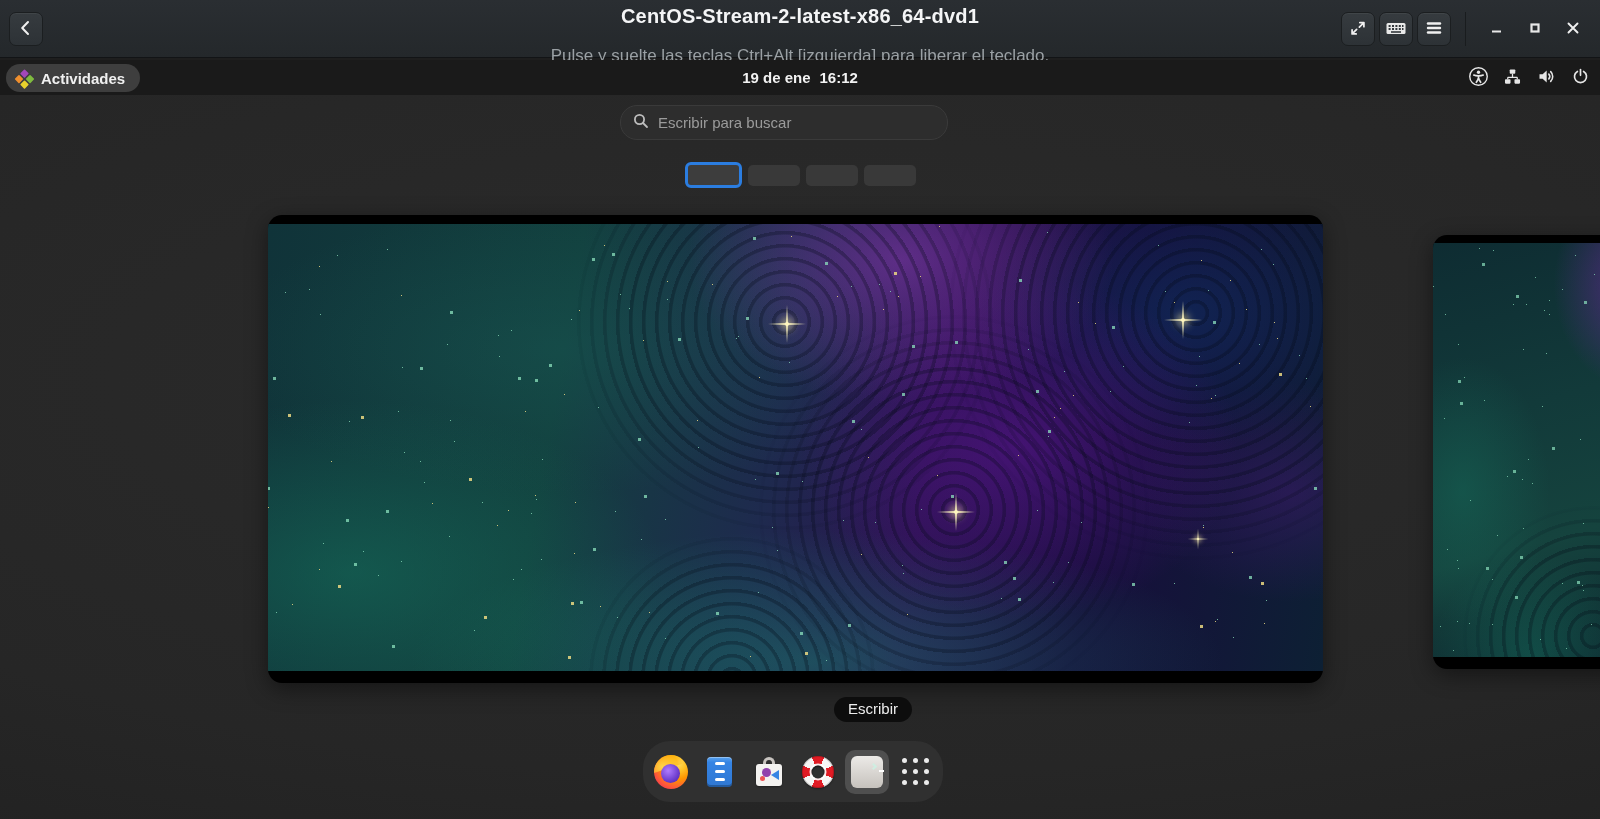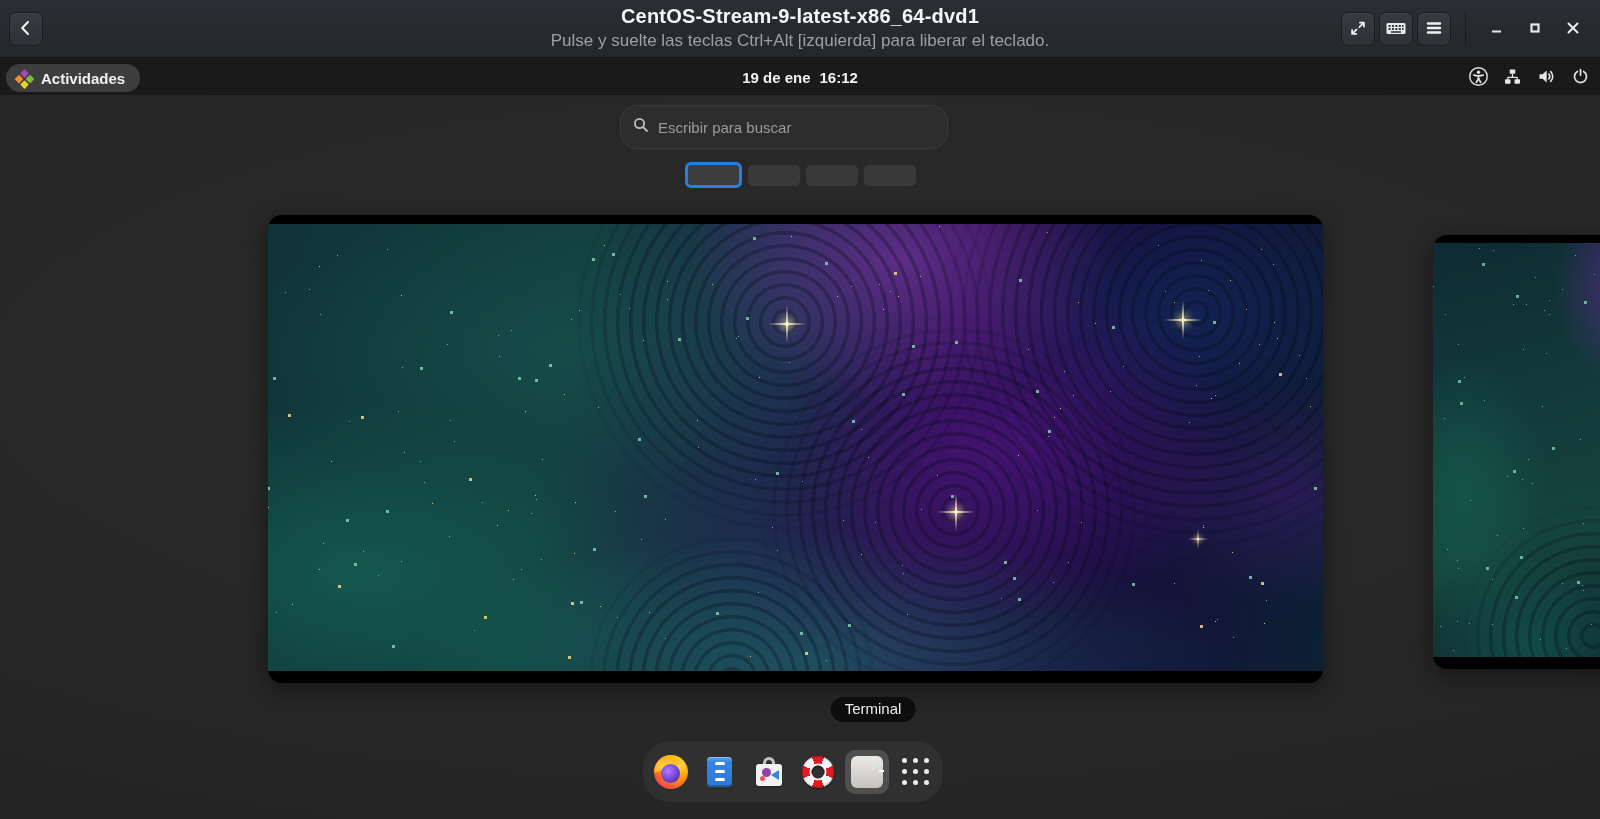--- a/index.html
+++ b/index.html
@@ -10,21 +10,21 @@
   
   .titlebar { position:absolute; top:0; left:0; width:1600px; height:58px;
     background:linear-gradient(#2a2e32,#24282b); border-bottom:1px solid #121416; }
   .tb-btn { position:absolute; width:34px; height:34px; border-radius:7px;
     background:linear-gradient(#363b3f,#2d3236); border:1px solid #1b1e20;
     box-shadow:inset 0 1px 0 rgba(255,255,255,.05); display:flex; align-items:center;
     justify-content:center; cursor:pointer; }
   .tb-back { left:9px; top:12px; }
   .tb-center { position:absolute; left:0; right:0; top:5px; text-align:center; pointer-events:none; }
   .tb-title { font-size:20px; font-weight:bold; color:#f4f5f6; letter-spacing:.2px; }
-  .tb-subtitle { margin-top:3px; font-size:17px; color:#9aa0a4; }
+  .tb-subtitle { margin-top:18px; font-size:17px; color:#9aa0a4; }
   .tb-right { position:absolute; right:10px; top:12px; display:flex; align-items:center; gap:4px; }
   .tb-sep { width:1px; height:34px; background:#191c1e; margin:0 10px; }
   .wc-btn { width:34px; height:34px; background:transparent; border:none; display:flex;
     align-items:center; justify-content:center; cursor:pointer; }
 
   
   .shell { position:absolute; top:60px; left:0; width:1600px; height:761px;
     background:radial-gradient(130% 95% at 50% 42%, #2b2b2b 0%, #262626 55%, #1d1d1d 100%); }
   .panel { position:absolute; top:0; left:0; width:100%; height:35px; background:#1a1a1a;
     display:flex; align-items:center; }
@@ -38,21 +38,21 @@
   .distro i:nth-child(1){ background:#a347ba; } .distro i:nth-child(2){ background:#7fbb3f; }
   .distro i:nth-child(3){ background:#ef8f2e; } .distro i:nth-child(4){ background:#e8d12c; }
   .clock { position:absolute; left:0; right:0; top:0; height:35px; display:flex; gap:9px;
     align-items:center; justify-content:center; color:#f2f2f2; font-size:15px; font-weight:bold;
     pointer-events:none; }
   .panel-right { position:absolute; right:10px; top:0; height:35px; display:flex;
     align-items:center; gap:14px; }
   .p-icon { background:none; border:none; display:flex; align-items:center; cursor:pointer; }
 
   
-  .search { position:absolute; left:620px; top:45px; width:328px; height:44px; border-radius:17px;
+  .search { position:absolute; left:620px; top:45px; width:328px; height:35px; border-radius:17px;
     background:#2d2d2d; border:1px solid #3a3a3a; display:flex; align-items:center;
     padding:0 12px; gap:9px; }
   .search input { flex:1; background:transparent; border:none; outline:none; color:#dcdcdc;
     font-size:15px; font-family:"Liberation Sans","DejaVu Sans",sans-serif; }
   .search input::placeholder { color:#9b9b9b; }
 
   
   .ws-row { position:absolute; top:102px; left:0; width:100%; display:flex; justify-content:center;
     align-items:center; gap:6px; }
   .ws { width:52px; height:21px; border-radius:5px; background:#393939; cursor:pointer; }
@@ -147,21 +147,21 @@
 
   <header class="titlebar">
     <button class="tb-btn tb-back">
       <span>
         <svg width="20" height="20" viewBox="0 0 20 20">
             <path d="M12 4 L6.2 10 L12 16" fill="none" stroke="#f0f0f0" stroke-width="2" stroke-linecap="round" stroke-linejoin="round"></path>
           </svg>
       </span>
     </button>
     <div class="tb-center">
-      <div class="tb-title">CentOS-Stream-9-latest-x86_64-dvd1</div>
+      <div class="tb-title">CentOS-Stream-2-latest-x86_64-dvd1</div>
       <div class="tb-subtitle">Pulse y suelte las teclas Ctrl+Alt [izquierda] para liberar el teclado.</div>
     </div>
     <div class="tb-right">
       <button class="tb-btn" style="position:static">
         <span>
           <svg width="20" height="20" viewBox="0 0 22 22">
               <path d="M13 5 H17.5 V9.5 M17.5 5 L12.5 10 M9 17.5 H4.5 V13 M4.5 17.5 L9.5 12.5" fill="none" stroke="#f0f0f0" stroke-width="1.9" stroke-linecap="round" stroke-linejoin="round"></path>
             </svg>
         </span>
       </button>
@@ -320,21 +320,21 @@
       </div>
     </div>
 
     <div class="thumb thumb-side">
       <div class="space space-right" style="top:8px;bottom:12px;">
         <div class="ripple" style="width:260px;height:260px;left:calc(80% - 130px);top:calc(95% - 130px);"></div>
         <span class="speck" id="sp3" style="box-shadow: rgba(140, 225, 190, 0.7) 0px 43px 0px 0px, rgba(140, 225, 190, 0.7) 99px 240px 0px 0px, rgba(140, 225, 190, 0.7) 116px 71px 0px 0px, rgba(140, 225, 190, 0.7) 111px 67px 0px 0px, rgba(140, 225, 190, 0.7) 95px 216px 0px 0px, rgba(140, 225, 190, 0.7) 109px 163px 0px 0px, rgba(140, 225, 190, 0.7) 74px 233px 0px 0px, rgba(140, 225, 190, 0.7) 90px 285px 0px 0px, rgba(140, 225, 190, 0.7) 120px 205px 0px 1px, rgba(140, 225, 190, 0.7) 25px 325px 0px 0px, rgba(140, 225, 190, 0.7) 28px 160px 0px 1px, rgba(140, 225, 190, 0.7) 116px 57px 0px 0px, rgba(140, 225, 190, 0.7) 161px 31px 0px 0px, rgba(140, 225, 190, 0.7) 36px 380px 0px 0px, rgba(140, 225, 190, 0.7) 133px 405px 0px 0px, rgba(140, 225, 190, 0.7) 7px 383px 0px 0px, rgba(140, 225, 190, 0.7) 152px 59px 0px 1px, rgba(140, 225, 190, 0.7) 60px 7px 0px 0px, rgba(140, 225, 190, 0.7) 102px 34px 0px 0px, rgba(140, 225, 190, 0.7) 59px 336px 0px 0px, rgba(140, 225, 190, 0.7) 84px 53px 0px 1px, rgba(140, 225, 190, 0.7) 59px 381px 0px 0px, rgba(140, 225, 190, 0.7) 113px 110px 0px 0px, rgba(140, 225, 190, 0.7) 81px 228px 0px 1px, rgba(140, 225, 190, 0.7) 88px 314px 0px 1px, rgba(140, 225, 190, 0.7) 145px 339px 0px 1px, rgba(140, 225, 190, 0.7) 80px 61px 0px 0px, rgba(140, 225, 190, 0.7) 147px 196px 0px 0px, rgba(140, 225, 190, 0.7) 14px 306px 0px 0px, rgba(140, 225, 190, 0.7) 107px 396px 0px 0px, rgba(140, 225, 190, 0.7) 64px 292px 0px 0px, rgba(140, 225, 190, 0.7) 89px 236px 0px 0px, rgba(140, 225, 190, 0.7) 25px 101px 0px 0px, rgba(140, 225, 190, 0.7) 37px 257px 0px 0px, rgba(140, 225, 190, 0.7) 26px 138px 0px 1px, rgba(140, 225, 190, 0.7) 93px 61px 0px 0px, rgba(140, 225, 190, 0.7) 50px 21px 0px 1px, rgba(140, 225, 190, 0.7) 150px 280px 0px 0px, rgba(140, 225, 190, 0.7) 83px 354px 0px 1px, rgba(140, 225, 190, 0.7) 12px 71px 0px 0px, rgba(140, 225, 190, 0.7) 90px 106px 0px 0px, rgba(140, 225, 190, 0.7) 129px 46px 0px 0px, rgba(140, 225, 190, 0.7) 54px 325px 0px 1px, rgba(140, 225, 190, 0.7) 24px 317px 0px 0px, rgba(140, 225, 190, 0.7) 24px 378px 0px 0px, rgba(140, 225, 190, 0.7) 51px 157px 0px 0px, rgba(140, 225, 190, 0.7) 31px 134px 0px 0px, rgba(140, 225, 190, 0.7) 20px 407px 0px 0px, rgba(140, 225, 190, 0.7) 150px 347px 0px 0px, rgba(140, 225, 190, 0.7) 46px 5px 0px 0px, rgba(140, 225, 190, 0.7) 142px 12px 0px 0px, rgba(140, 225, 190, 0.7) 129px 340px 0px 0px, rgba(140, 225, 190, 0.7) 149px 342px 0px 0px, rgba(140, 225, 190, 0.7) 158px 381px 0px 0px, rgba(140, 225, 190, 0.7) 11px 175px 0px 0px;"></span>
       </div>
     </div>
 
-    <div class="tooltip">Terminal</div>
+    <div class="tooltip">Escribir</div>
 
     <div class="dock">
       <button class="dock-item">
         <span class="ic-ff"></span>
       </button>
       <button class="dock-item">
         <span class="ic-files">
             <i></i>
             <i></i>
             <i></i>

